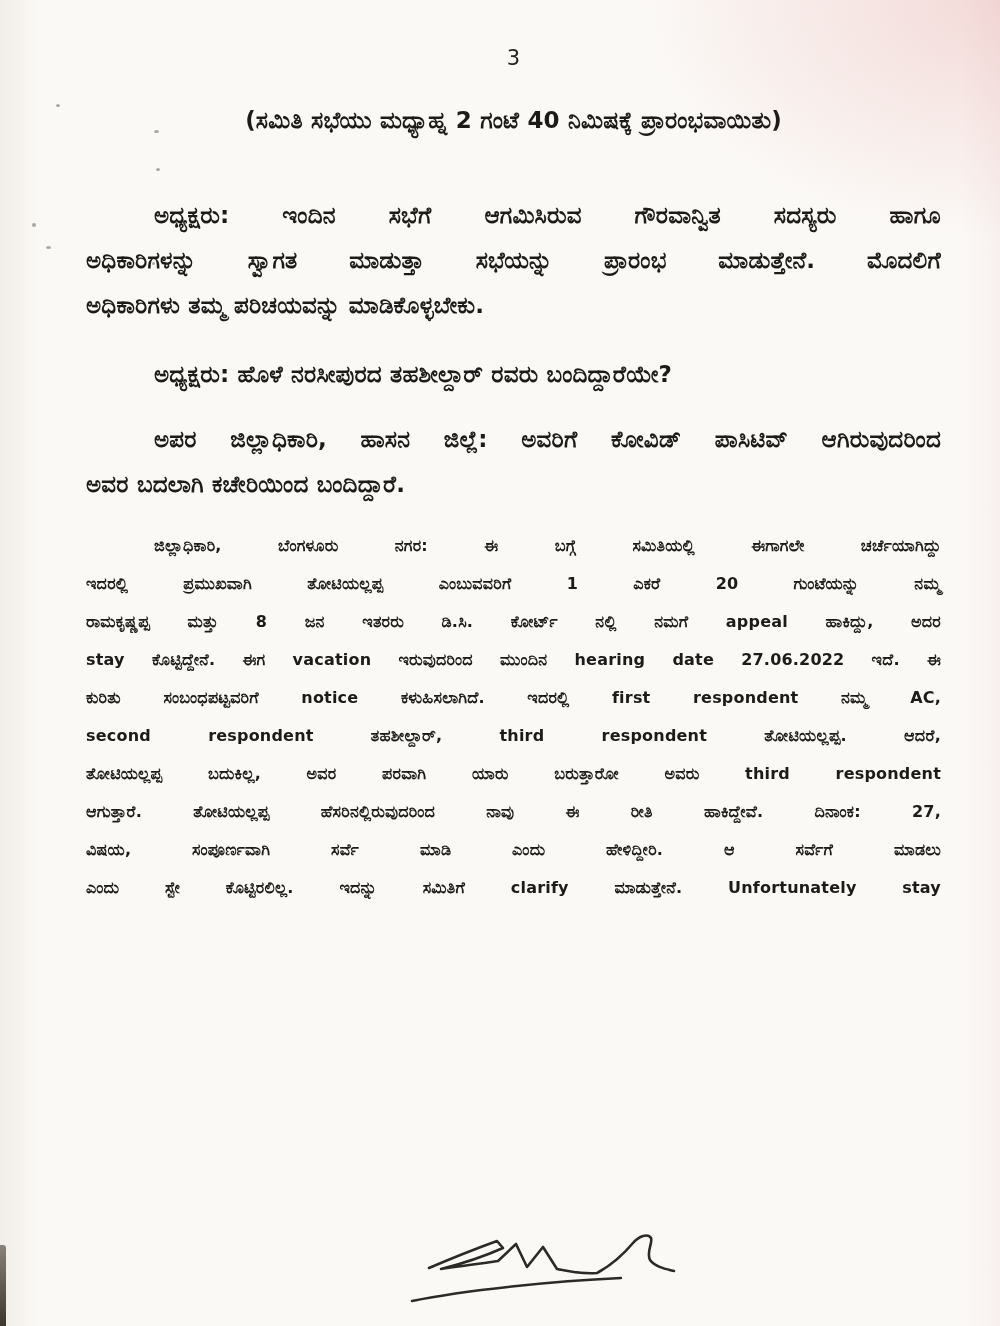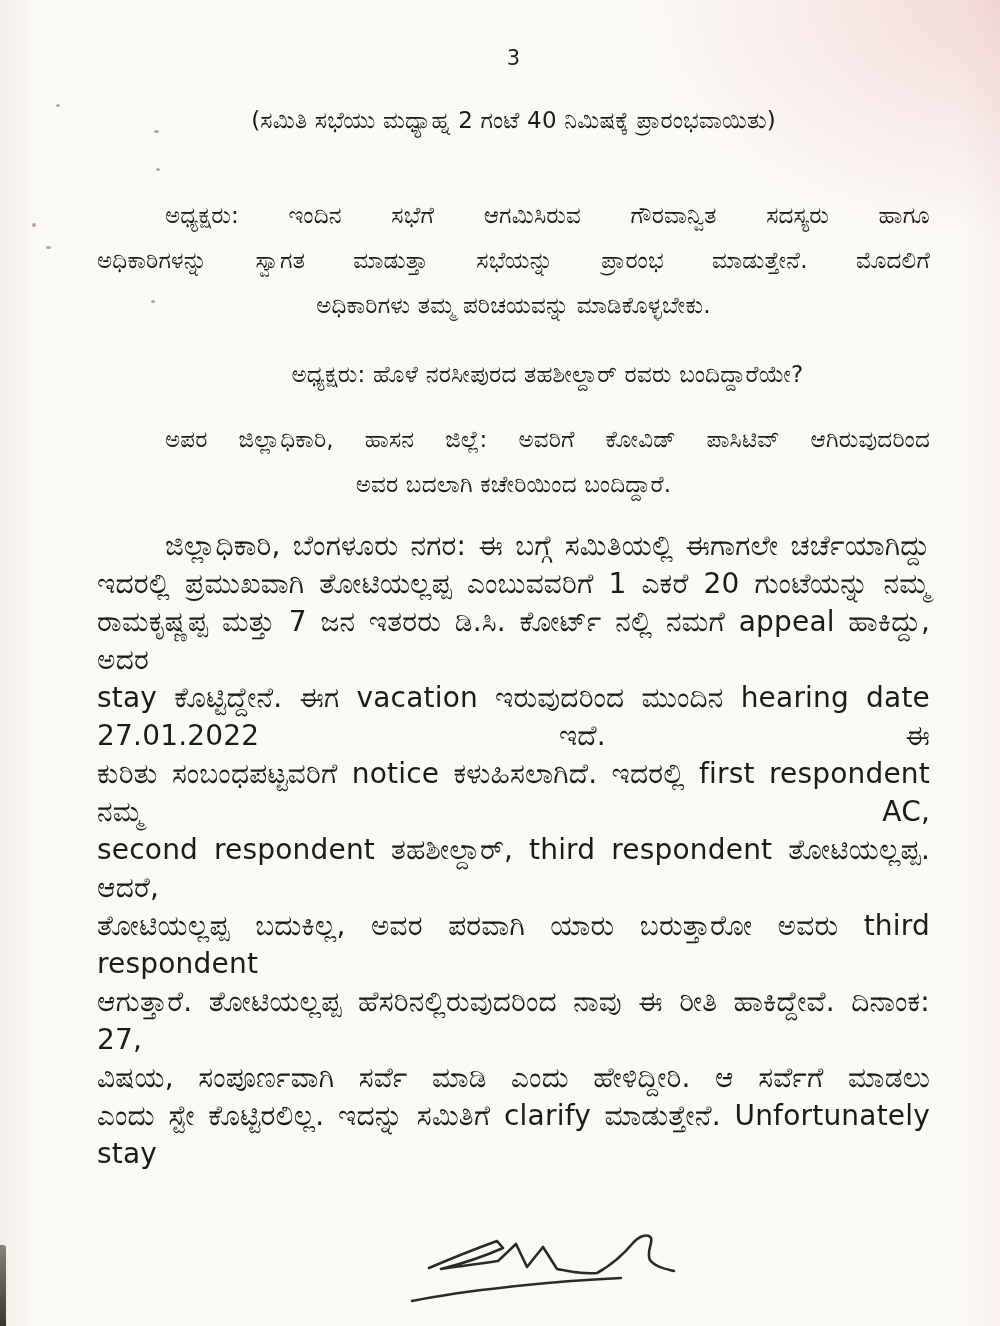--- a/index.html
+++ b/index.html
@@ -23,27 +23,27 @@
   .speck{position:absolute;background:#6b655e;border-radius:50%;opacity:.55;}
   .content{
     position:absolute;left:85px;right:58px;top:44px;
     color:#1d1b19;
     font-size:23px;
     letter-spacing:.2px;
   }
   .page-number{
     text-align:center;font-size:21px;line-height:28px;color:#242220;
   }
-  .para{margin:12px;}
-  .line{line-height:45px;white-space:nowrap;overflow:visible;text-align:center;}
+  .para{margin:1px;font-weight:bold;}
+  .line{line-height:45px;white-space:nowrap;overflow:visible;}
   .para.center .line{text-align:center;white-space:normal;}
   .line.stretch{white-space:normal;text-align:justify;text-align-last:justify;}
   .line.indent{text-indent:68px;}
   .para.note .line{text-indent:130px;}
-  .para.body-tight .line{line-height:38px;font-size:28px;}
+  .para.body-tight .line{line-height:38px;font-size:16px;}
   
   .doc > .para:nth-child(1){margin-top:26px;}
   .doc > .para:nth-child(2){margin-top:50px;}
   .doc > .para:nth-child(3){margin-top:24px;}
   .doc > .para:nth-child(4){margin-top:20px;}
   .doc > .para:nth-child(5){margin-top:20px;}
   .doc > .para:nth-child(6){margin-top:18px;}
   .doc > .para:nth-child(7){margin-top:18px;}
   .signature-wrap{
     position:absolute;left:0;right:0;top:1212px;
@@ -79,22 +79,22 @@
       <div class="para body">
         <div class="line indent">ಅಧ್ಯಕ್ಷರು: ಹೊಳೆ ನರಸೀಪುರದ ತಹಶೀಲ್ದಾರ್ ರವರು ಬಂದಿದ್ದಾರೆಯೇ?</div>
       </div>
       <div class="para body">
         <div class="line stretch indent">ಅಪರ ಜಿಲ್ಲಾಧಿಕಾರಿ, ಹಾಸನ ಜಿಲ್ಲೆ: ಅವರಿಗೆ ಕೋವಿಡ್ ಪಾಸಿಟಿವ್ ಆಗಿರುವುದರಿಂದ</div>
         <div class="line">ಅವರ ಬದಲಾಗಿ ಕಚೇರಿಯಿಂದ ಬಂದಿದ್ದಾರೆ.</div>
       </div>
       <div class="para body-tight">
         <div class="line stretch indent">ಜಿಲ್ಲಾಧಿಕಾರಿ, ಬೆಂಗಳೂರು ನಗರ: ಈ ಬಗ್ಗೆ ಸಮಿತಿಯಲ್ಲಿ ಈಗಾಗಲೇ ಚರ್ಚೆಯಾಗಿದ್ದು</div>
         <div class="line stretch">ಇದರಲ್ಲಿ ಪ್ರಮುಖವಾಗಿ ತೋಟಿಯಲ್ಲಪ್ಪ ಎಂಬುವವರಿಗೆ 1 ಎಕರೆ 20 ಗುಂಟೆಯನ್ನು ನಮ್ಮ</div>
-        <div class="line stretch">ರಾಮಕೃಷ್ಣಪ್ಪ ಮತ್ತು 7 ಜನ ಇತರರು ಡಿ.ಸಿ. ಕೋರ್ಟ್ ನಲ್ಲಿ ನಮಗೆ appeal ಹಾಕಿದ್ದು, ಅದರ</div>
-        <div class="line stretch">stay ಕೊಟ್ಟಿದ್ದೇನೆ. ಈಗ vacation ಇರುವುದರಿಂದ ಮುಂದಿನ hearing date 27.01.2022 ಇದೆ. ಈ</div>
+        <div class="line stretch">ರಾಮಕೃಷ್ಣಪ್ಪ ಮತ್ತು 8 ಜನ ಇತರರು ಡಿ.ಸಿ. ಕೋರ್ಟ್ ನಲ್ಲಿ ನಮಗೆ appeal ಹಾಕಿದ್ದು, ಅದರ</div>
+        <div class="line stretch">stay ಕೊಟ್ಟಿದ್ದೇನೆ. ಈಗ vacation ಇರುವುದರಿಂದ ಮುಂದಿನ hearing date 27.06.2022 ಇದೆ. ಈ</div>
         <div class="line stretch">ಕುರಿತು ಸಂಬಂಧಪಟ್ಟವರಿಗೆ notice ಕಳುಹಿಸಲಾಗಿದೆ. ಇದರಲ್ಲಿ first respondent ನಮ್ಮ AC,</div>
         <div class="line stretch">second respondent ತಹಶೀಲ್ದಾರ್, third respondent ತೋಟಿಯಲ್ಲಪ್ಪ. ಆದರೆ,</div>
         <div class="line stretch">ತೋಟಿಯಲ್ಲಪ್ಪ ಬದುಕಿಲ್ಲ, ಅವರ ಪರವಾಗಿ ಯಾರು ಬರುತ್ತಾರೋ ಅವರು third respondent</div>
         <div class="line stretch">ಆಗುತ್ತಾರೆ. ತೋಟಿಯಲ್ಲಪ್ಪ ಹೆಸರಿನಲ್ಲಿರುವುದರಿಂದ ನಾವು ಈ ರೀತಿ ಹಾಕಿದ್ದೇವೆ. ದಿನಾಂಕ: 27,</div>
         <div class="line stretch">ವಿಷಯ, ಸಂಪೂರ್ಣವಾಗಿ ಸರ್ವೆ ಮಾಡಿ ಎಂದು ಹೇಳಿದ್ದೀರಿ. ಆ ಸರ್ವೆಗೆ ಮಾಡಲು</div>
         <div class="line stretch">ಎಂದು ಸ್ಟೇ ಕೊಟ್ಟಿರಲಿಲ್ಲ. ಇದನ್ನು ಸಮಿತಿಗೆ clarify ಮಾಡುತ್ತೇನೆ. Unfortunately stay</div>
       </div>
     </div>
 </div>
 

